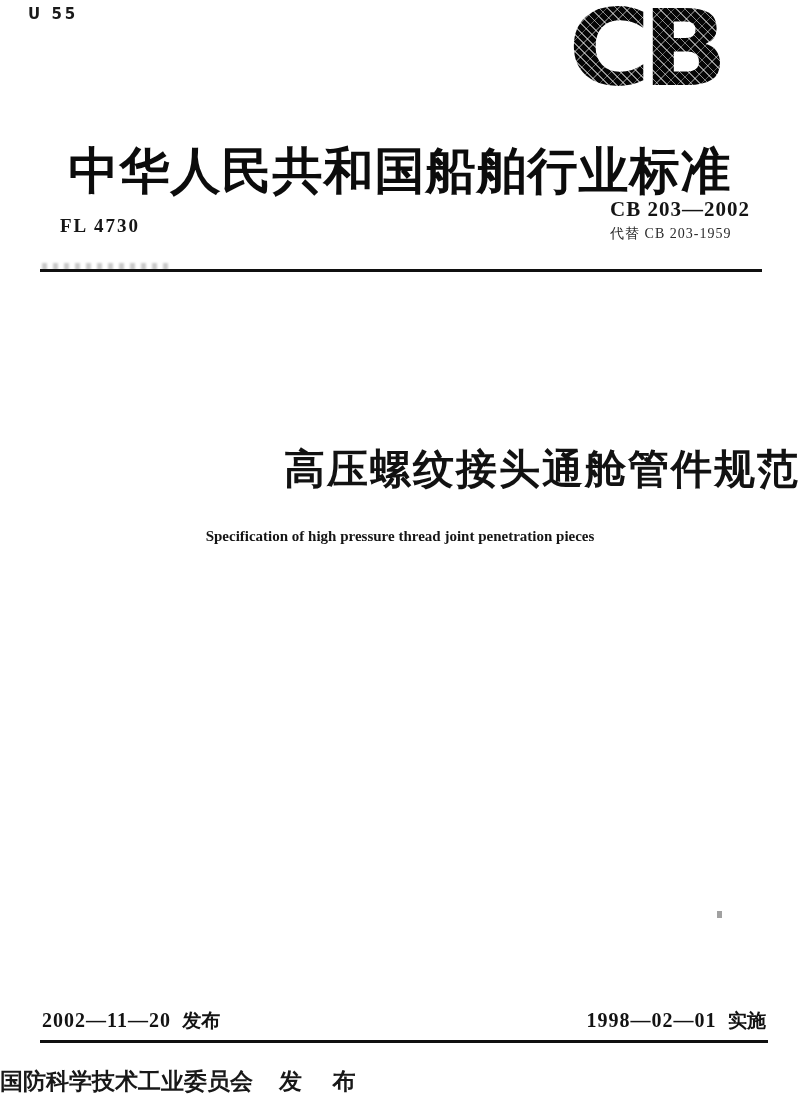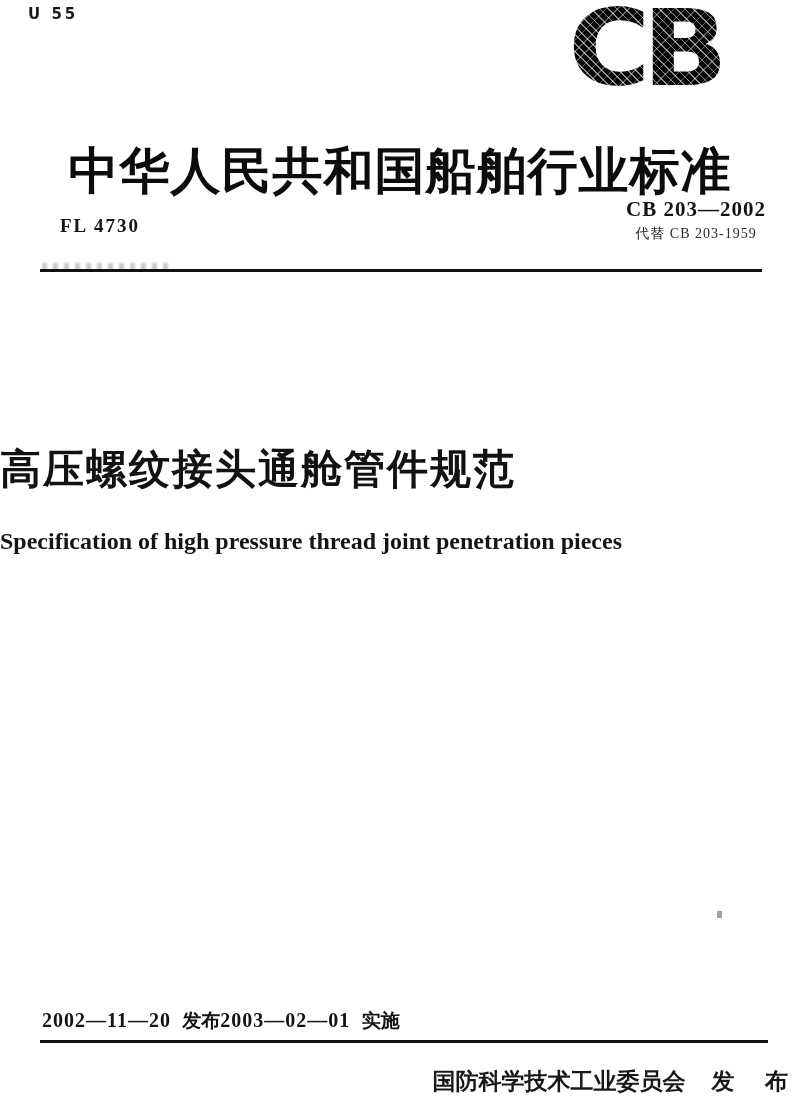--- a/index.html
+++ b/index.html
@@ -57,21 +57,21 @@
     color: #0c0c0c; white-space: nowrap;
   }
 
   .fl-code {
     position: absolute; left: 60px; top: 215px;
     font-family: "Liberation Serif", serif;
     font-size: 19px; font-weight: bold; letter-spacing: 2px;
     color: #161616;
     text-align: right;
   }
-  .codes { position: absolute; right: 34px; top: 197px; text-align: center; z-index: 1; }
+  .codes { position: absolute; right: 50px; top: 197px; text-align: left; z-index: 1; }
   .standard-code {
     font-family: "Liberation Serif", serif;
     font-size: 21px; font-weight: bold; letter-spacing: 1px; color: #141414;
   }
   .supersedes {
     margin-top: 3px;
     font-family: "Liberation Serif", serif;
     font-size: 14px; color: #2a2a2a; letter-spacing: 1px;
   }
 
@@ -80,54 +80,55 @@
   .rule-top-smudge {
     position: absolute; left: 42px; top: 263px; width: 130px; height: 7px;
     background: repeating-linear-gradient(90deg, rgba(100,100,100,0.35) 0 5px, transparent 5px 11px);
     filter: blur(1px);
   }
   .rule-bottom { left: 40px; top: 1040px; width: 728px; height: 3px; }
 
   
   .doc-title-cn {
     position: absolute; left: 0; right: 0; top: 442px;
-    text-align: left;
+    text-align: right;
     font-size: 41px; font-weight: 900; letter-spacing: 2px;
     color: #121212; white-space: nowrap;
   }
   .doc-title-en {
     position: absolute; left: 0; right: 0; top: 528px;
+    text-align: center;
     font-family: "Liberation Serif", serif;
-    font-size: 24px; font-weight: bold; color: #151515;
+    font-size: 15px; font-weight: bold; color: #151515;
   }
 
   
   .scan-speck {
     position: absolute; left: 717px; top: 911px;
     width: 5px; height: 7px; background: #8a8a8a; opacity: 0.8;
   }
 
   
   .date-row {
     position: absolute; left: 42px; right: 34px; top: 1008px;
-    display: flex; align-items: baseline;
+    display: flex; justify-content: space-between; align-items: baseline;
   }
   .date-item { white-space: nowrap; }
   .date-num {
     font-family: "Liberation Serif", serif;
     font-size: 20px; font-weight: bold; letter-spacing: 1px; color: #131313;
   }
   .date-label {
     font-size: 19px; font-weight: bold; margin-left: 7px; color: #131313;
   }
 
   
   .issuer-row {
     position: absolute; left: 0; right: 0; top: 1066px;
-    text-align: right; white-space: nowrap;
+    text-align: left; white-space: nowrap;
     font-size: 23px; font-weight: bold; color: #181818;
   }
   .publish-label { margin-left: 26px; letter-spacing: 12px; font-weight: bold; }
 </style>
 </head>
 <body>
 
 <div class="page">
 
   <div class="udc">U 55</div>
@@ -154,21 +155,21 @@
   <div class="doc-title-en">Specification of high pressure thread joint penetration pieces</div>
 
   <div class="scan-speck"></div>
 
   <div class="date-row">
     <div class="date-item">
       <span class="date-num">2002—11—20</span>
       <span class="date-label">发布</span>
     </div>
     <div class="date-item">
-      <span class="date-num">2003—02—01</span>
+      <span class="date-num">1998—02—01</span>
       <span class="date-label">实施</span>
     </div>
   </div>
 
   <hr class="rule rule-bottom">
 
   <div class="issuer-row">
     <span>国防科学技术工业委员会</span><span class="publish-label">发 布</span>
   </div>
 

